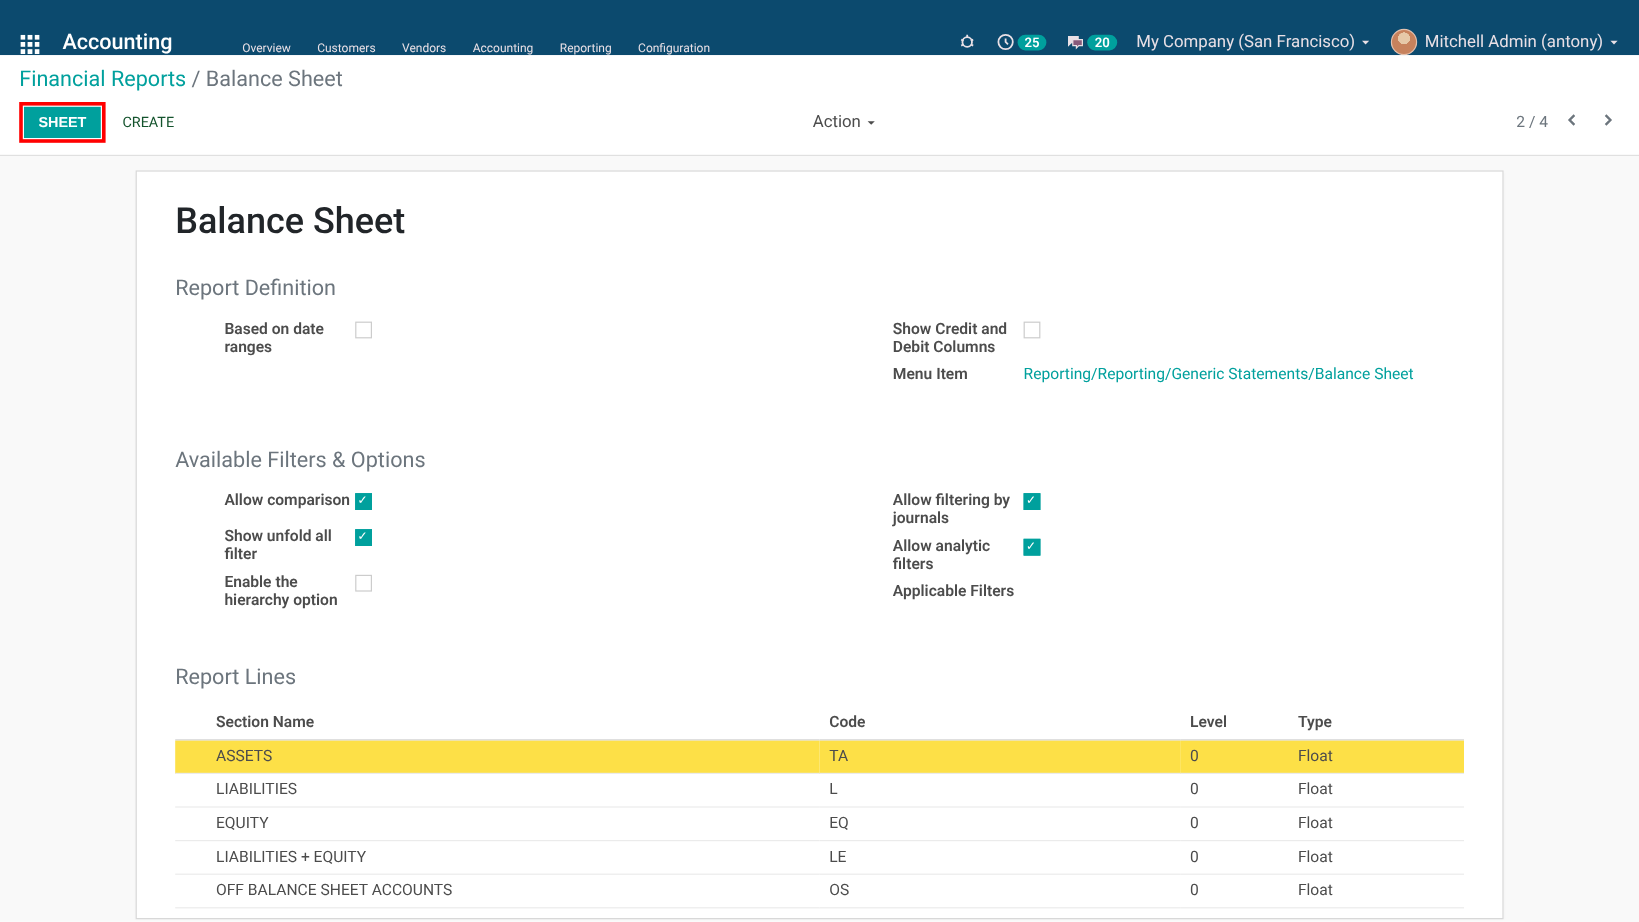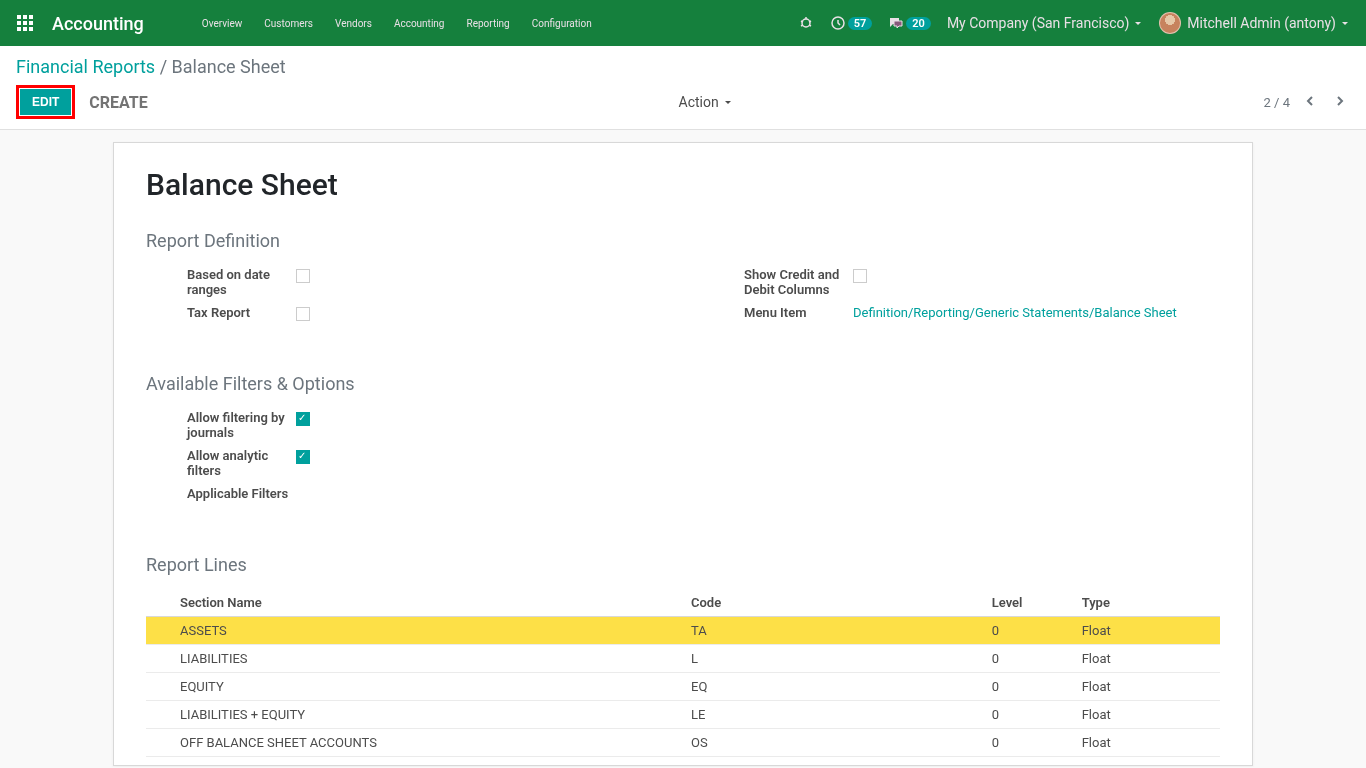--- a/index.html
+++ b/index.html
@@ -1,35 +1,35 @@
 <!DOCTYPE html>
 <html><head>
 <meta charset="utf-8">
 <style>
 * { box-sizing: border-box; margin: 0; padding: 0; }
 html, body { width: 1366px; height: 768px; font-family: -apple-system, BlinkMacSystemFont, "Segoe UI", Roboto, "Helvetica Neue", Arial, sans-serif; font-size: 13px; color: #4c4c4c; background: #f9f9f9; overflow: hidden; }
 
-.topbar { height: 46px; background: #15803d; color: #fff; display: flex; align-items: center; padding: 0 16px; gap: 18px; }
+.topbar { height: 46px; background: #0c4a6e; color: #fff; display: flex; align-items: flex-end; padding: 0 16px; gap: 18px; }
 .topbar .apps-icon { width: 18px; height: 18px; display: inline-flex; align-items: center; justify-content: center; }
 .brand { font-size: 18px; font-weight: 500; margin-right: 40px; color: #fff; }
 .nav-links { display: flex; gap: 22px; font-size: 10px; }
 .nav-links span { color: #e9e0e6; cursor: pointer; }
 .topbar .spacer { flex: 1; }
 .systray { display: flex; align-items: center; gap: 16px; font-size: 14px; }
 .systray .pill { background: #00a09d; border-radius: 10px; padding: 0 6px; font-size: 11px; font-weight: 600; color: #fff; margin-left: 2px; }
 .systray .icon-wrap { display: inline-flex; align-items: center; color: #e9e0e6; cursor: pointer; }
 .avatar { width: 22px; height: 22px; border-radius: 50%; background: #c7825d; display: inline-block; margin-right: 6px; vertical-align: middle; border: 1px solid rgba(255,255,255,0.5); background-image: radial-gradient(circle at 50% 35%, #e6c8a8 30%, #c7825d 31%); }
 
 .cp { background: #fff; border-bottom: 1px solid #e0e0e0; }
 .breadcrumb { padding: 10px 16px 8px; font-size: 18px; color: #6c757d; }
 .breadcrumb a { color: #00a09d; text-decoration: none; }
 .cp-row { display: flex; align-items: center; padding: 0 16px 10px; }
 .btn-edit { background: #00a09d; color: #fff; border: none; padding: 6px 12px; font-size: 12px; font-weight: 600; cursor: pointer; }
 .btn-highlight { border: 3px solid #ff0000; display: inline-block; padding: 1px; }
-.btn-create { color: #737373; font-size: 16px; font-weight: 700; margin-left: 14px; cursor: pointer; }
+.btn-create { color: #14532d; font-size: 12px; font-weight: 400; margin-left: 14px; cursor: pointer; }
 .cp-center { flex: 1; text-align: center; }
 .action-drop { color: #4c4c4c; font-size: 14px; cursor: pointer; display: inline-flex; align-items: center; gap: 4px; }
 .cp-right { display: flex; align-items: center; gap: 10px; color: #6c757d; }
 .pager-btn { color: #6c757d; cursor: pointer; padding: 4px; }
 
 .content-wrap { height: calc(768px - 46px - 85px); overflow-y: scroll; padding: 12px 0 0 0; }
 .sheet { background: #fff; border: 1px solid #d8d8d8; width: 1140px; margin: 0 auto; padding: 24px 32px 8px; box-shadow: 0 1px 3px rgba(0,0,0,0.05); }
 h1.title { font-size: 30px; font-weight: 500; color: #212529; margin-bottom: 28px; }
 h2.section { font-size: 18px; font-weight: 400; color: #6c757d; margin-top: 10px; margin-bottom: 14px; }
 .two-col { display: flex; gap: 40px; }
@@ -92,21 +92,21 @@
           <line x1="13" y1="6" x2="11" y2="7" stroke="currentColor" stroke-width="1.5"></line>
           <line x1="3" y1="11" x2="5" y2="10" stroke="currentColor" stroke-width="1.5"></line>
           <line x1="13" y1="11" x2="11" y2="10" stroke="currentColor" stroke-width="1.5"></line>
         </svg>
     </span>
     <span class="icon-wrap">
       <svg width="16" height="16" viewBox="0 0 16 16" fill="none" stroke="currentColor" stroke-width="1.5">
           <circle cx="8" cy="8" r="6"></circle>
           <path d="M8 5v3l2 2"></path>
         </svg>
-      <span class="pill">57</span>
+      <span class="pill">25</span>
     </span>
     <span class="icon-wrap">
       <svg width="16" height="16" viewBox="0 0 16 16" fill="currentColor">
           <path d="M2 3h9v6H5l-3 3V3z"></path>
           <path d="M6 6h8v5h-3l-2 2v-2H6V6z" fill="#875A7B" stroke="currentColor"></path>
         </svg>
       <span class="pill">20</span>
     </span>
     <span class="icon-wrap">
       <span>My Company (San Francisco)</span>
@@ -125,21 +125,21 @@
 </div>
 
 <div class="cp">
   <div class="breadcrumb">
     <a href="#">Financial Reports</a>
     <span> / </span>
     <span>Balance Sheet</span>
   </div>
   <div class="cp-row">
     <span class="btn-highlight">
-      <button class="btn-edit">EDIT</button>
+      <button class="btn-edit">SHEET</button>
     </span>
     <span class="btn-create">CREATE</span>
     <div class="cp-center">
       <span class="action-drop">
         <span>Action</span>
         <svg class="caret-svg" viewBox="0 0 10 10">
             <path d="M2 4l3 3 3-3" fill="currentColor"></path>
           </svg>
       </span>
     </div>
@@ -163,39 +163,49 @@
   <div class="sheet">
     <h1 class="title">Balance Sheet</h1>
 
     <h2 class="section">Report Definition</h2>
     <div class="two-col">
       <div class="col">
         <div class="field-row">
           <label>Based on date ranges</label>
           <div class="val"><span class="checkbox"></span></div>
         </div>
-        <div class="field-row">
-          <label>Tax Report</label>
-          <div class="val"><span class="checkbox"></span></div>
-        </div>
       </div>
       <div class="col">
         <div class="field-row">
           <label>Show Credit and Debit Columns</label>
           <div class="val"><span class="checkbox"></span></div>
         </div>
         <div class="field-row">
           <label>Menu Item</label>
-          <div class="val link-text">Definition/Reporting/Generic Statements/Balance Sheet</div>
+          <div class="val link-text">Reporting/Reporting/Generic Statements/Balance Sheet</div>
         </div>
       </div>
     </div>
 
     <h2 class="section" style="margin-top:40px">Available Filters &amp; Options</h2>
     <div class="two-col">
+      <div class="col">
+        <div class="field-row">
+          <label>Allow comparison</label>
+          <div class="val"><span class="checkbox checked"></span></div>
+        </div>
+        <div class="field-row">
+          <label>Show unfold all filter</label>
+          <div class="val"><span class="checkbox checked"></span></div>
+        </div>
+        <div class="field-row">
+          <label>Enable the hierarchy option</label>
+          <div class="val"><span class="checkbox"></span></div>
+        </div>
+      </div>
       <div class="col">
         <div class="field-row">
           <label>Allow filtering by journals</label>
           <div class="val"><span class="checkbox checked"></span></div>
         </div>
         <div class="field-row">
           <label>Allow analytic filters</label>
           <div class="val"><span class="checkbox checked"></span></div>
         </div>
         <div class="field-row">

